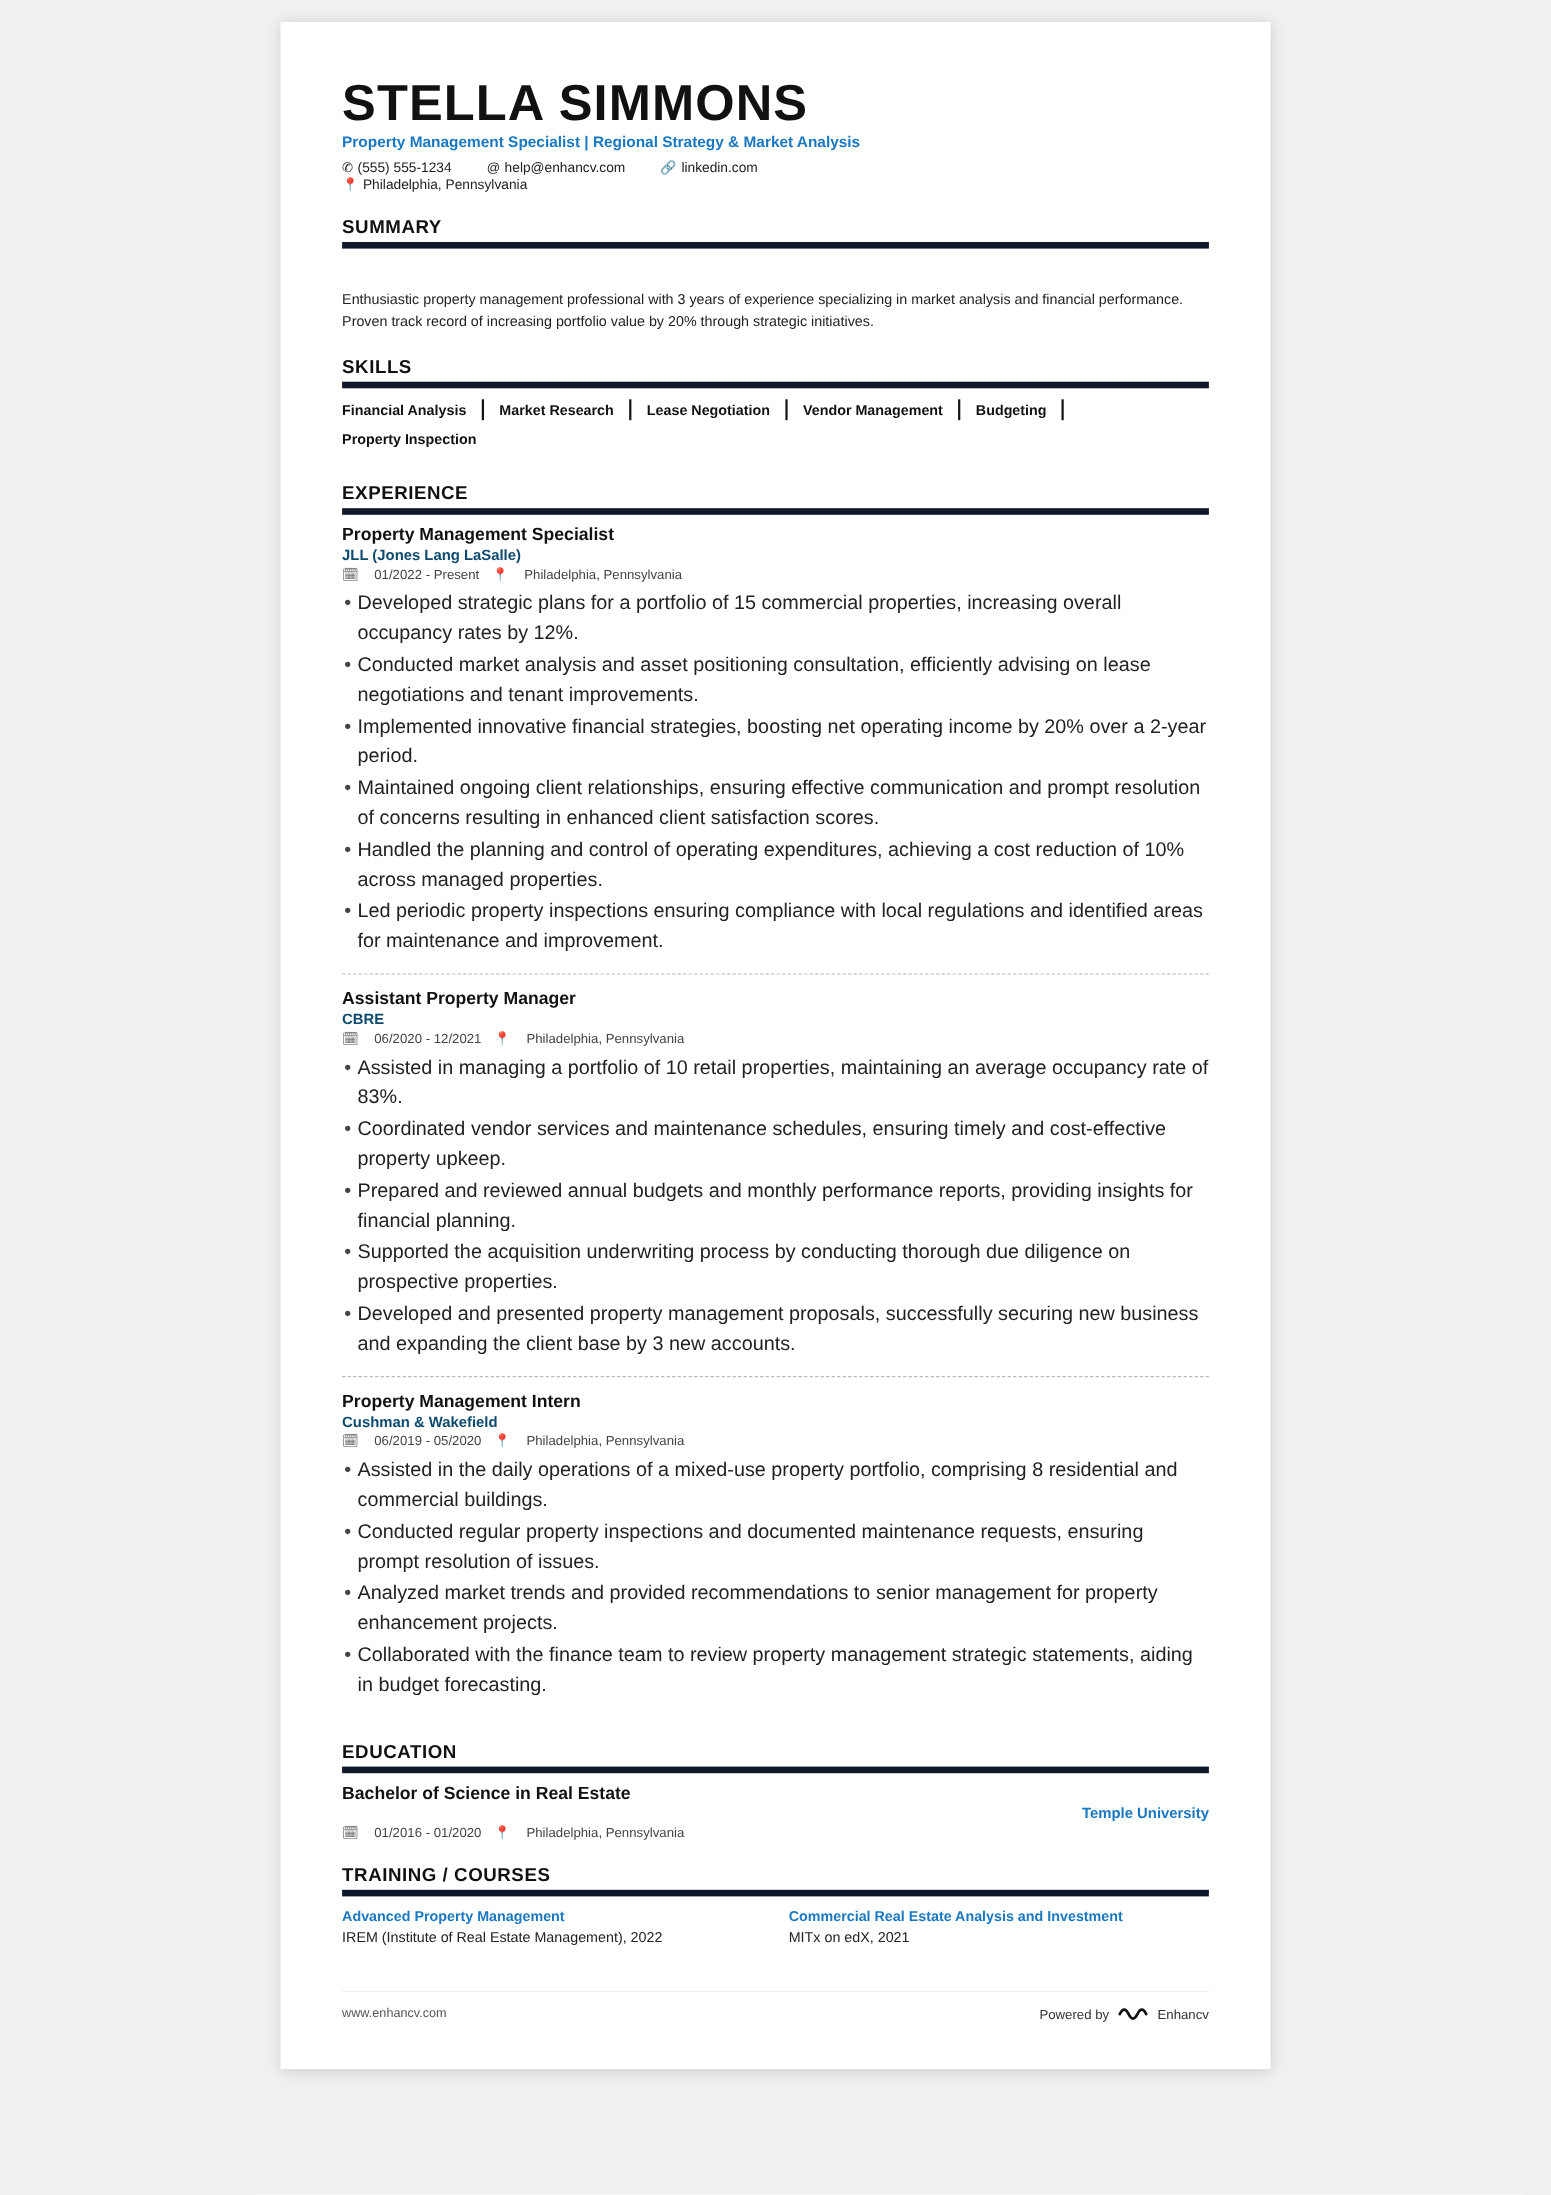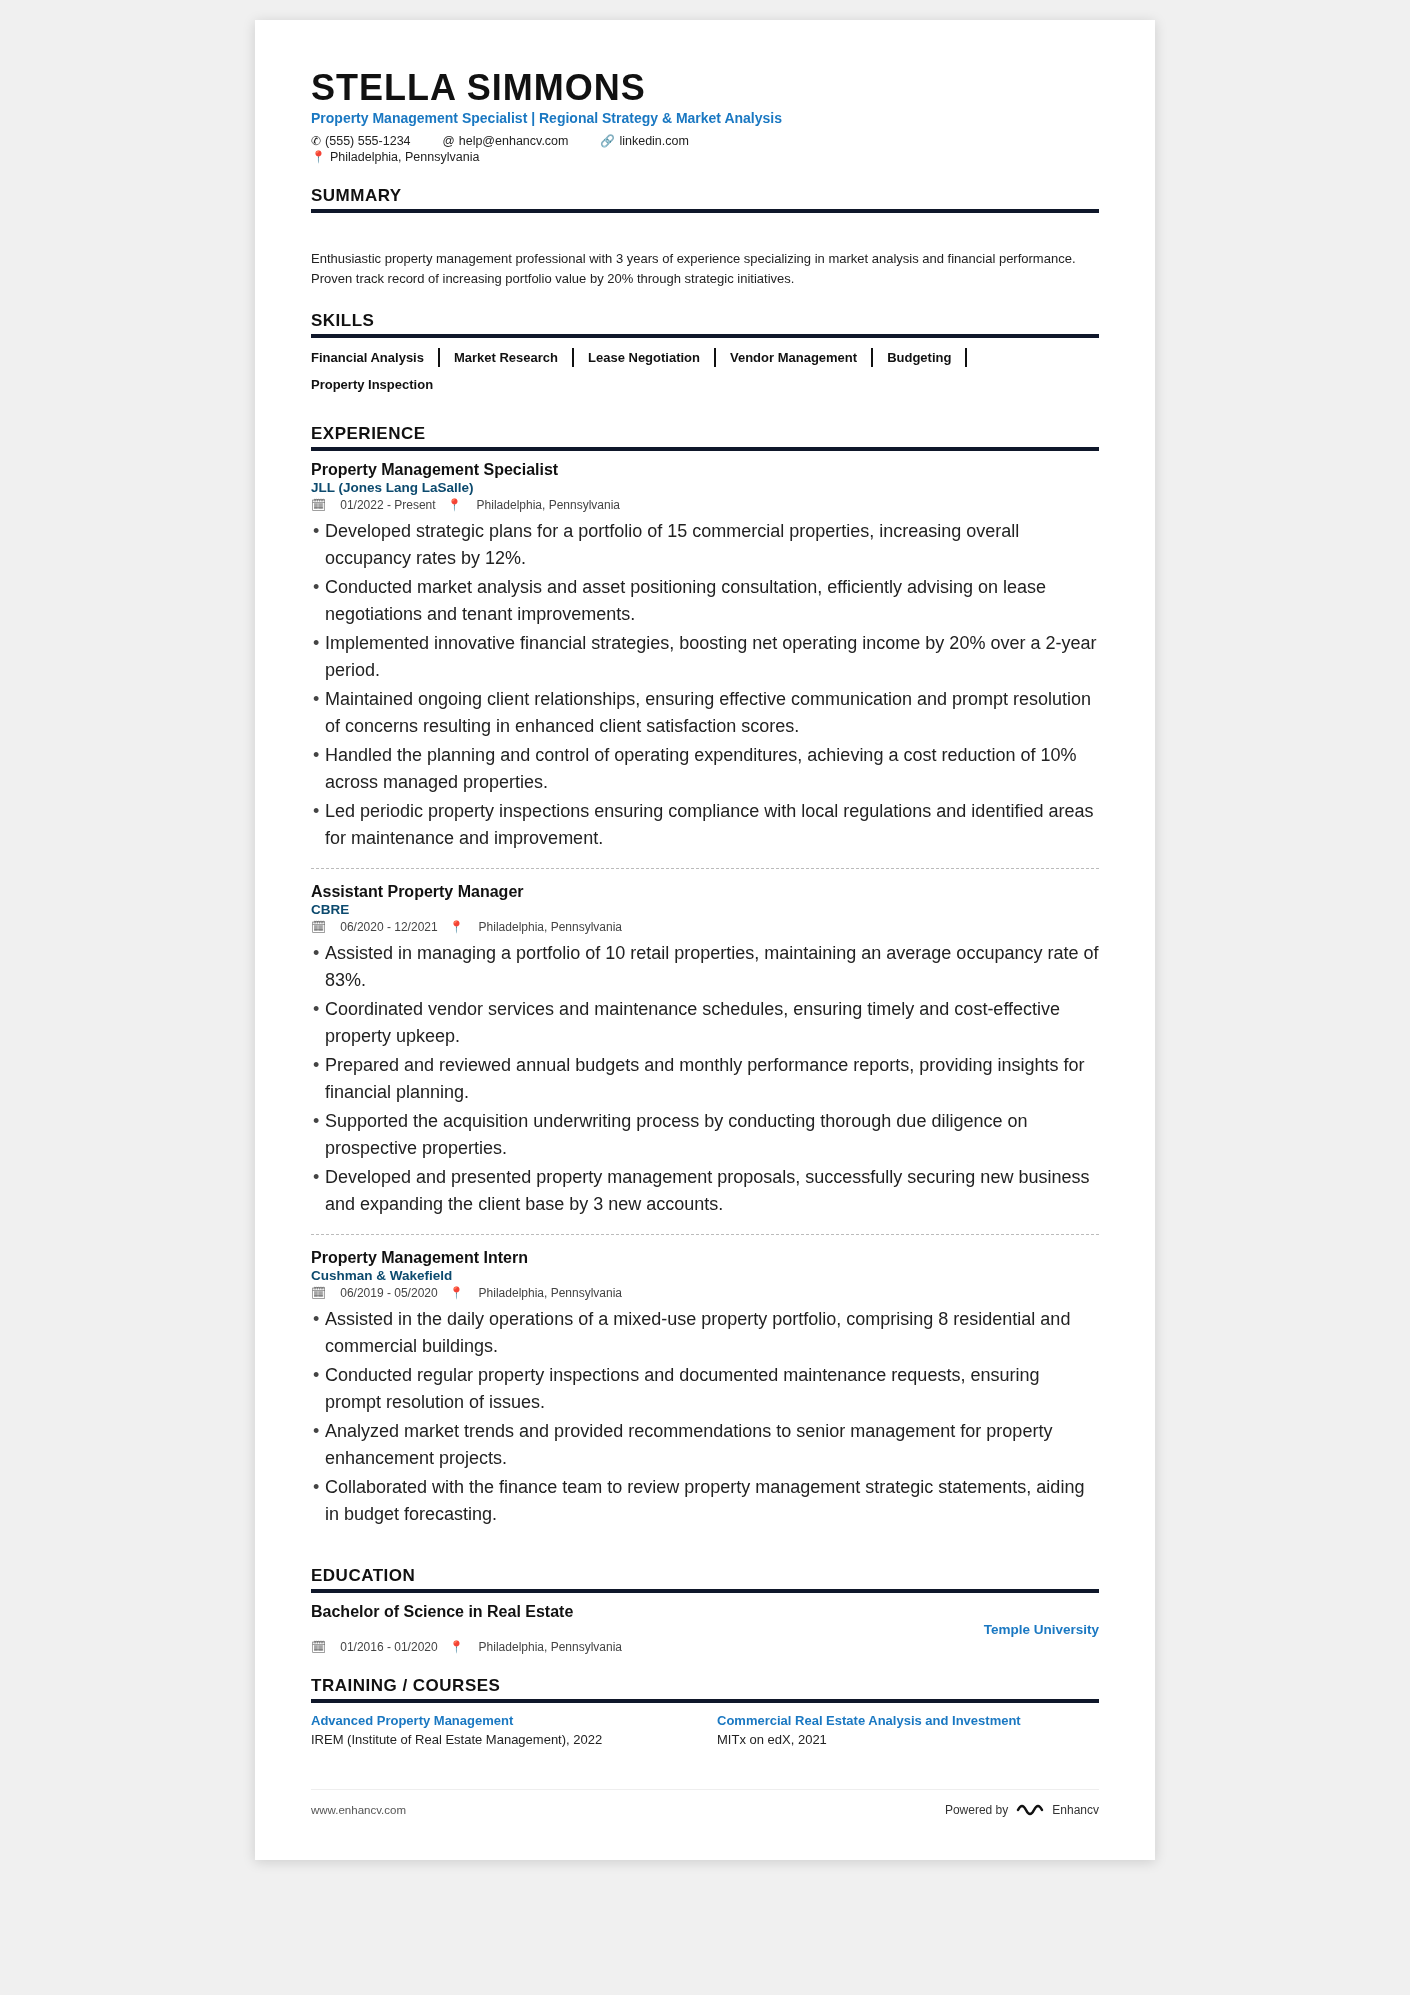--- a/index.html
+++ b/index.html
@@ -12,21 +12,21 @@
     }
     .page {
       background: #fff;
       width: 900px;
       min-height: 1270px;
       padding: 48px 56px 40px 56px;
       position: relative;
       box-shadow: 0 2px 12px rgba(0,0,0,0.15);
     }
     .name {
-      font-size: 36px;
+      font-size: 46px;
       font-weight: 900;
       color: #111;
       letter-spacing: 1px;
       text-transform: uppercase;
       line-height: 1.1;
     }
     .title {
       font-size: 14px;
       font-weight: 700;
       color: #1a78c2;
@@ -51,21 +51,21 @@
       font-size: 12px;
     }
     .section {
       margin-top: 22px;
     }
     .section-title {
       font-size: 17px;
       font-weight: 900;
       text-transform: uppercase;
       color: #111;
-      border-bottom: 4px solid #0f172a;
+      border-bottom: 6px solid #0f172a;
       padding-bottom: 3px;
       margin-bottom: 10px;
       letter-spacing: 0.5px;
     }
     .summary-text {
       font-size: 13px;
       color: #222;
       line-height: 1.55;
       margin-top: 36px;
     }

